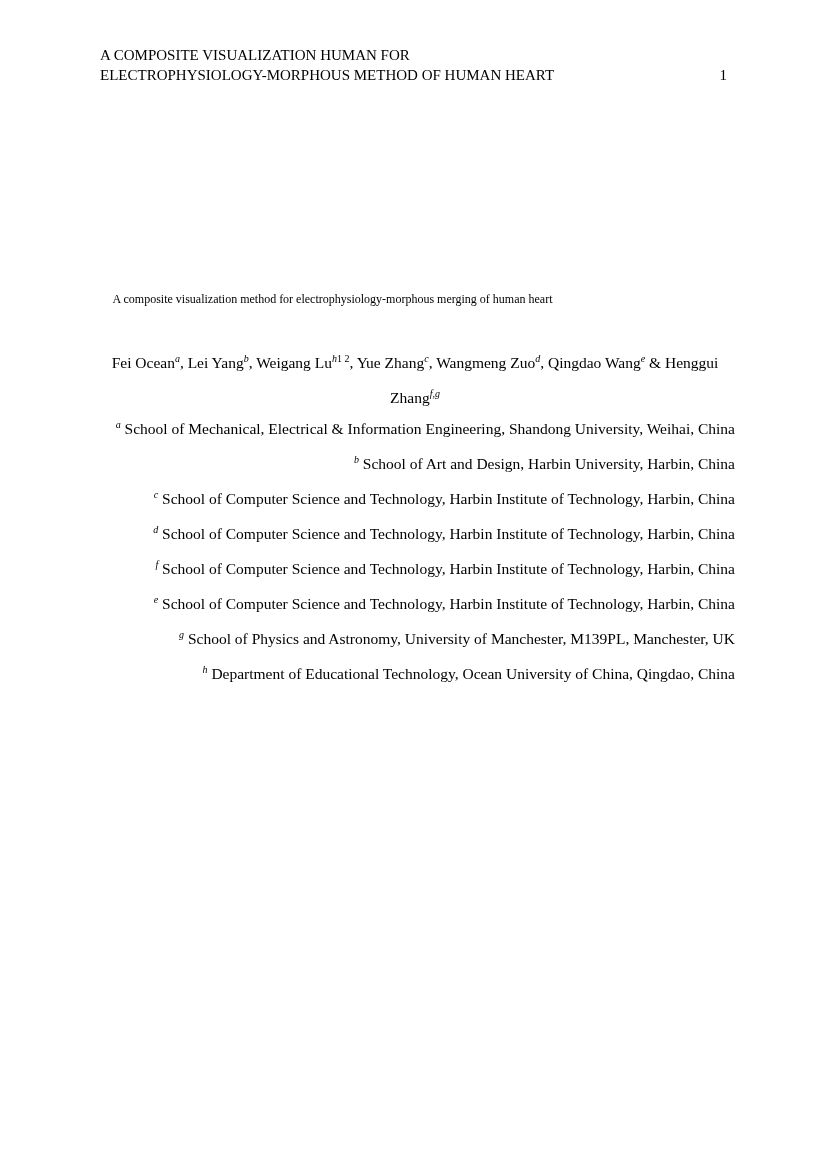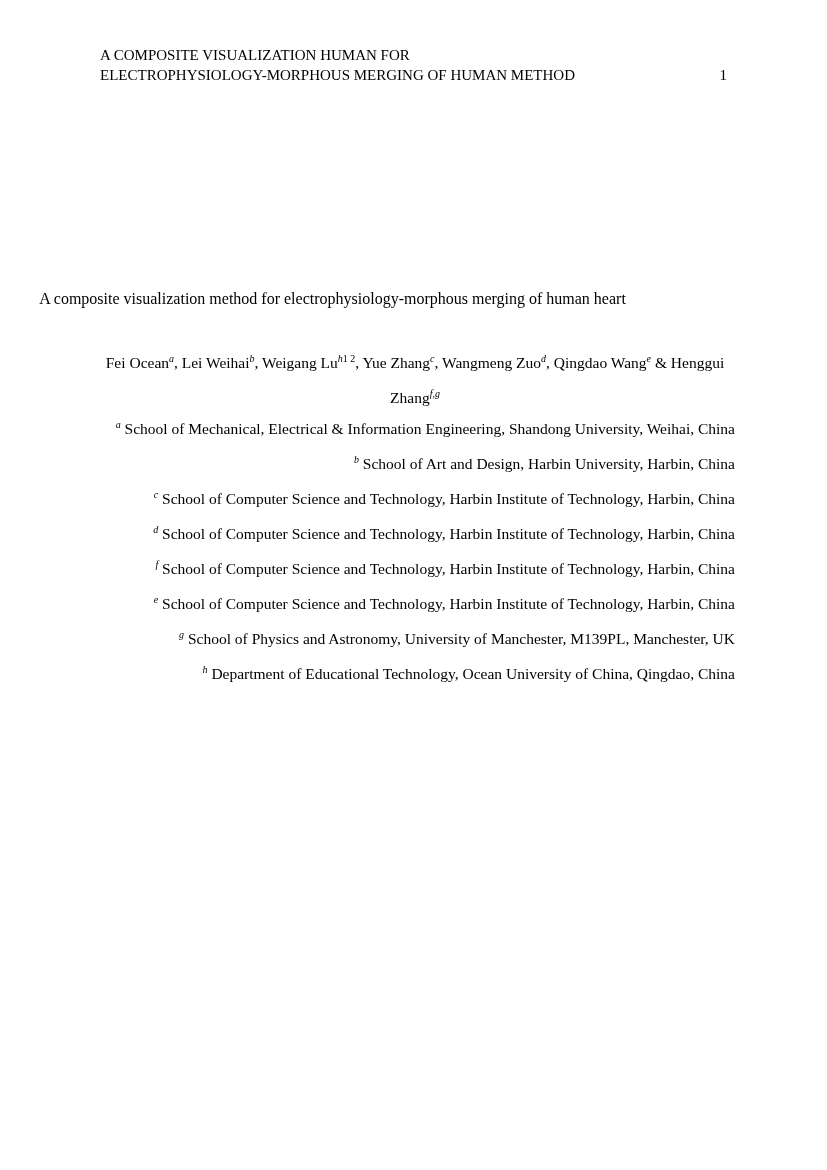--- a/index.html
+++ b/index.html
@@ -8,48 +8,48 @@
     font-family: "Liberation Serif", "DejaVu Serif", serif; color: #000;
   }
   .running-head {
     position: absolute; left: 100px; top: 45px; width: 627px;
     font-size: 15px; line-height: 20px;
   }
   .running-head .line { display: block; white-space: nowrap; }
   .page-num { position: absolute; right: 0; top: 20px; font-size: 15px; }
   .title {
     position: absolute; left: 0; width: 665px; top: 289px;
-    text-align: center; font-size: 16px; line-height: 20px;
+    text-align: center; font-size: 12px; line-height: 20px;
   }
   .authors {
     position: absolute; left: 95px; width: 640px; top: 346px;
     text-align: center; font-size: 15.5px; line-height: 33px;
   }
   .affils {
     position: absolute; left: 95px; width: 640px; top: 412px;
     text-align: right; font-size: 15.5px; line-height: 33px;
   }
   .affil { display: block; }
   sup { font-size: 10px; font-style: italic; vertical-align: baseline; position: relative; top: -6px; }
   sup.upright { font-style: normal; }
 </style>
 </head>
 <body>
 
 <div class="running-head">
   <span class="line">A COMPOSITE VISUALIZATION HUMAN FOR</span>
-  <span class="line">ELECTROPHYSIOLOGY-MORPHOUS MERGING OF HUMAN METHOD</span>
+  <span class="line">ELECTROPHYSIOLOGY-MORPHOUS METHOD OF HUMAN HEART</span>
   <span class="page-num">1</span>
 </div>
 
 <div class="title">A composite visualization method for electrophysiology-morphous merging of human heart</div>
 
 <div class="authors">
   <span><span>Fei Ocean</span><sup>a</sup><span>, </span></span>
-  <span><span>Lei Weihai</span><sup>b</sup><span>, </span></span>
+  <span><span>Lei Yang</span><sup>b</sup><span>, </span></span>
   <span><span>Weigang Lu</span><sup>h</sup><sup class="upright">1 2</sup><span>, </span></span>
   <span><span>Yue Zhang</span><sup>c</sup><span>, </span></span>
   <span><span>Wangmeng Zuo</span><sup>d</sup><span>, </span></span>
   <span><span>Qingdao Wang</span><sup>e</sup><span>  &amp; </span></span>
   <span><span>Henggui Zhang</span><sup>f,g</sup></span>
 </div>
 
 <div class="affils">
   <span class="affil"><sup>a</sup> <span>School of Mechanical, Electrical &amp; Information Engineering, Shandong University, Weihai, China</span></span>
   <span class="affil"><sup>b</sup> <span>School of Art and Design, Harbin University, Harbin, China</span></span>

